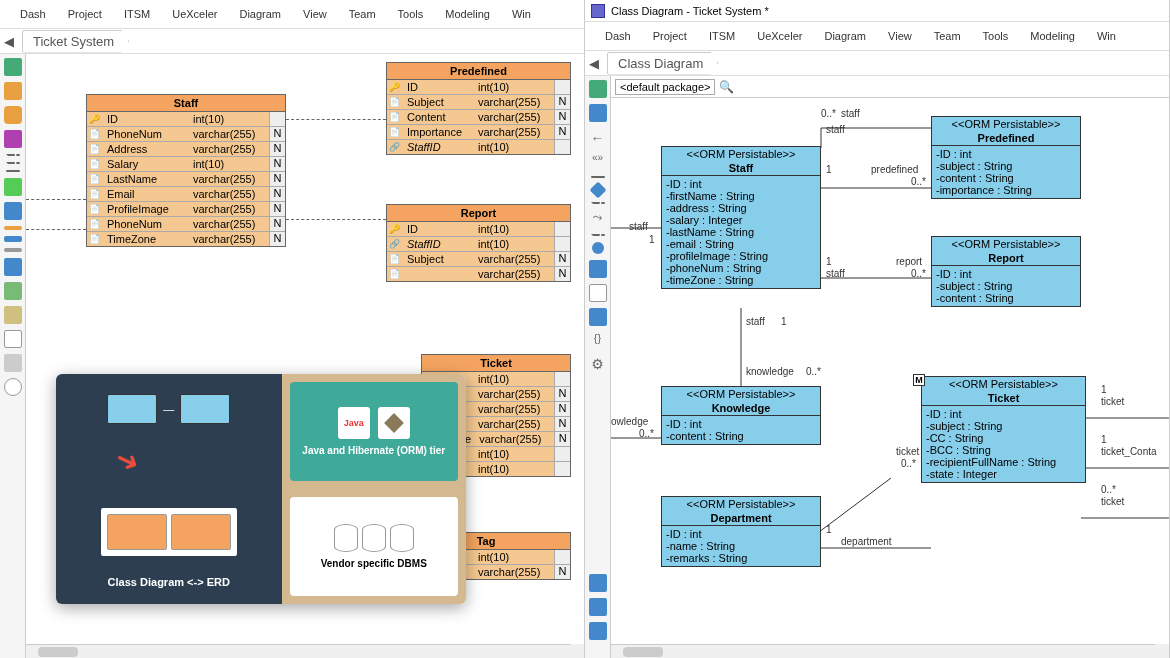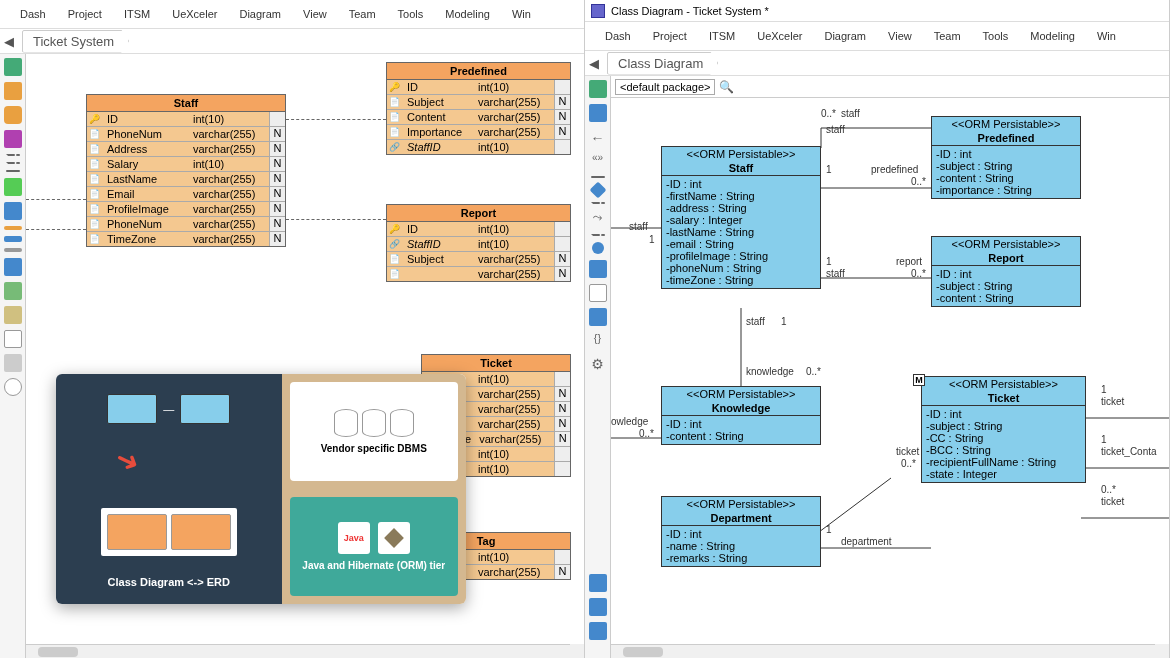--- a/index.html
+++ b/index.html
@@ -317,36 +317,36 @@
                 <div class="mini-box"></div>
             </div>
             <div class="ov-arrow-red" style="position:absolute;top:70px;left:60px">➜</div>
             <div style="background:#fff;padding:6px;border-radius:2px;position:absolute;bottom:48px;display:flex;gap:4px">
               <div class="mini-erd" style="background:#f4a460"></div>
                 <div class="mini-erd" style="background:#f4a460"></div>
             </div>
             <div style="position:absolute;bottom:16px;color:#fff;font-weight:bold;font-size:11px">Class Diagram &lt;-&gt; ERD</div>
           </div>
           <div class="ov-right">
-            <div class="ov-panel">
-              <div style="display:flex;gap:4px">
-                  <div class="db-cyl"></div>
-                  <div class="db-cyl"></div>
-                  <div class="db-cyl"></div>
-                </div>
-              <span>Vendor specific DBMS</span>
-            </div>
             <div class="ov-panel green">
               <div style="display:flex;gap:8px">
                 <div style="width:32px;height:32px;background:#fff;border-radius:3px;display:flex;align-items:center;justify-content:center;color:#e33;font-size:9px;font-weight:bold">Java</div>
                 <div style="width:32px;height:32px;background:#fff;border-radius:3px;display:flex;align-items:center;justify-content:center">
                     <div style="width:14px;height:14px;background:#8a7a5a;transform:rotate(45deg)"></div>
                   </div>
               </div>
               <span>Java and Hibernate (ORM) tier</span>
+            </div>
+            <div class="ov-panel">
+              <div style="display:flex;gap:4px">
+                  <div class="db-cyl"></div>
+                  <div class="db-cyl"></div>
+                  <div class="db-cyl"></div>
+                </div>
+              <span>Vendor specific DBMS</span>
             </div>
           </div>
         </div>
       </div>
     </div>
     <div class="scrollbar-h"></div>
     <div class="scrollbar-corner"></div>
   </div>
 
   <div class="pane">

